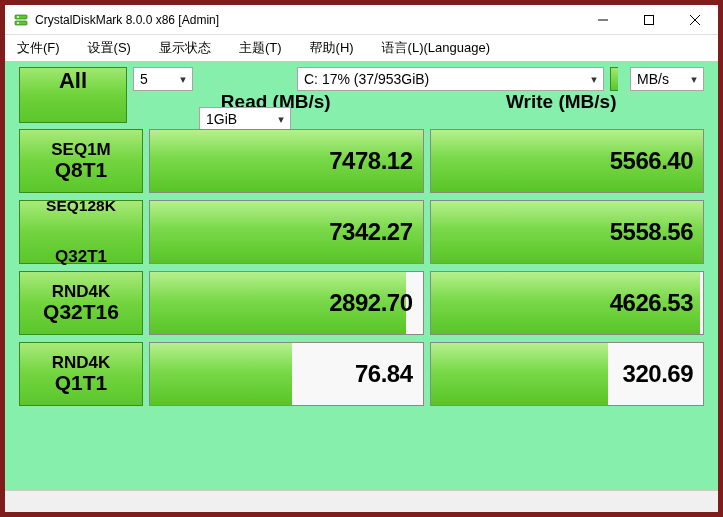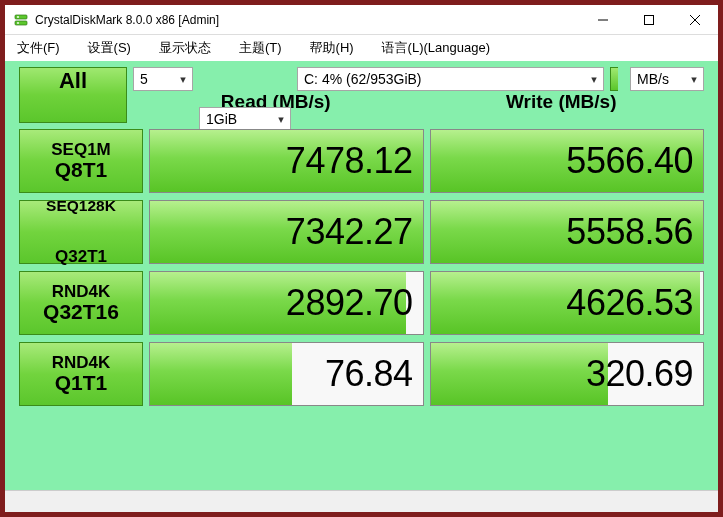--- a/index.html
+++ b/index.html
@@ -183,22 +183,22 @@
   }
   .cell .bar {
     position: absolute;
     left: 0; top: 0; bottom: 0;
     background: linear-gradient(to bottom, #b6f08e 0%, #7ad94a 45%, #58c426 100%);
     z-index: 0;
   }
   .cell .num {
     position: relative;
     z-index: 1;
-    font-size: 36px;
-    font-weight: 400;
+    font-size: 24px;
+    font-weight: 700;
     color: #000;
     letter-spacing: -0.5px;
   }
   
   .statusbar {
     height: 22px;
     border-top: 1px solid #ccc;
     background: #f0f0f0;
   }
 </style>
@@ -254,21 +254,21 @@
         <div class="ctrlrow">
           <div class="select sel-loops">
             <span class="val">5</span>
             <span class="chev">▾</span>
           </div>
           <div class="select sel-size">
             <span class="val">1GiB</span>
             <span class="chev">▾</span>
           </div>
           <div class="select sel-drive">
-            <span class="val">C: 4% (62/953GiB)</span>
+            <span class="val">C: 17% (37/953GiB)</span>
             <span class="chev">▾</span>
           </div>
           <div class="unit-block">
             <div class="unit-bar"></div>
             <div class="select sel-unit">
               <span class="val">MB/s</span>
               <span class="chev">▾</span>
             </div>
           </div>
         </div>

